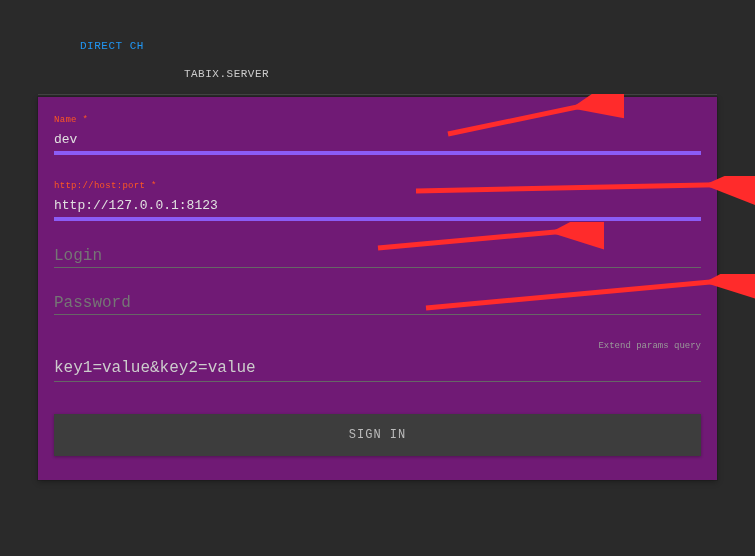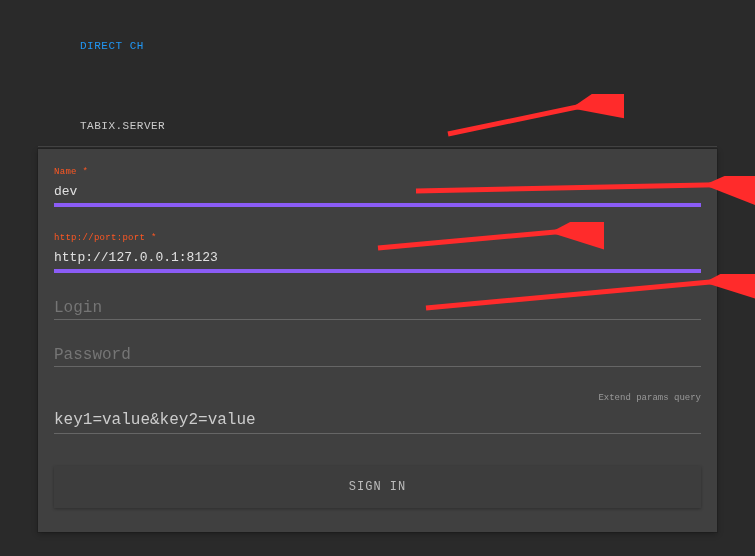--- a/index.html
+++ b/index.html
@@ -18,36 +18,35 @@
     }
     .container {
       padding: 40px 38px 0 38px;
     }
     .tabs {
       display: flex;
       gap: 40px;
       padding-left: 42px;
       border-bottom: 1px solid #444;
       padding-bottom: 14px;
-      flex-direction: column;
     }
     .tab {
       font-size: 11px;
       letter-spacing: 0.5px;
       cursor: pointer;
     }
     .tab.active {
       color: #2196f3;
     }
     .tab.inactive {
       color: #ccc;
       margin-top: 28px;
     }
     .form-card {
-      background: #404040;
+      background: #701a75;
       margin-top: 2px;
       padding: 18px 16px 24px 16px;
       box-shadow: 0 2px 6px rgba(0,0,0,0.3), 0 0 0 1px rgba(0,0,0,0.1);
     }
     .field {
       margin-bottom: 26px;
       position: relative;
     }
     .field-label {
       display: block;
@@ -119,21 +118,21 @@
   </div>
 
   <div class="form-card">
 
     <div class="field">
       <label class="field-label">Name *</label>
       <input class="field-input" type="text" value="dev" style="">
     </div>
 
     <div class="field">
-      <label class="field-label">http://port:port *</label>
+      <label class="field-label">http://host:port *</label>
       <input class="field-input" type="text" value="http://127.0.0.1:8123" style="">
     </div>
 
     <div class="field labeled-plain">
       <input class="field-input" type="text" placeholder="Login" style="">
     </div>
 
     <div class="field labeled-plain">
       <input class="field-input" type="password" placeholder="Password" style="">
     </div>

